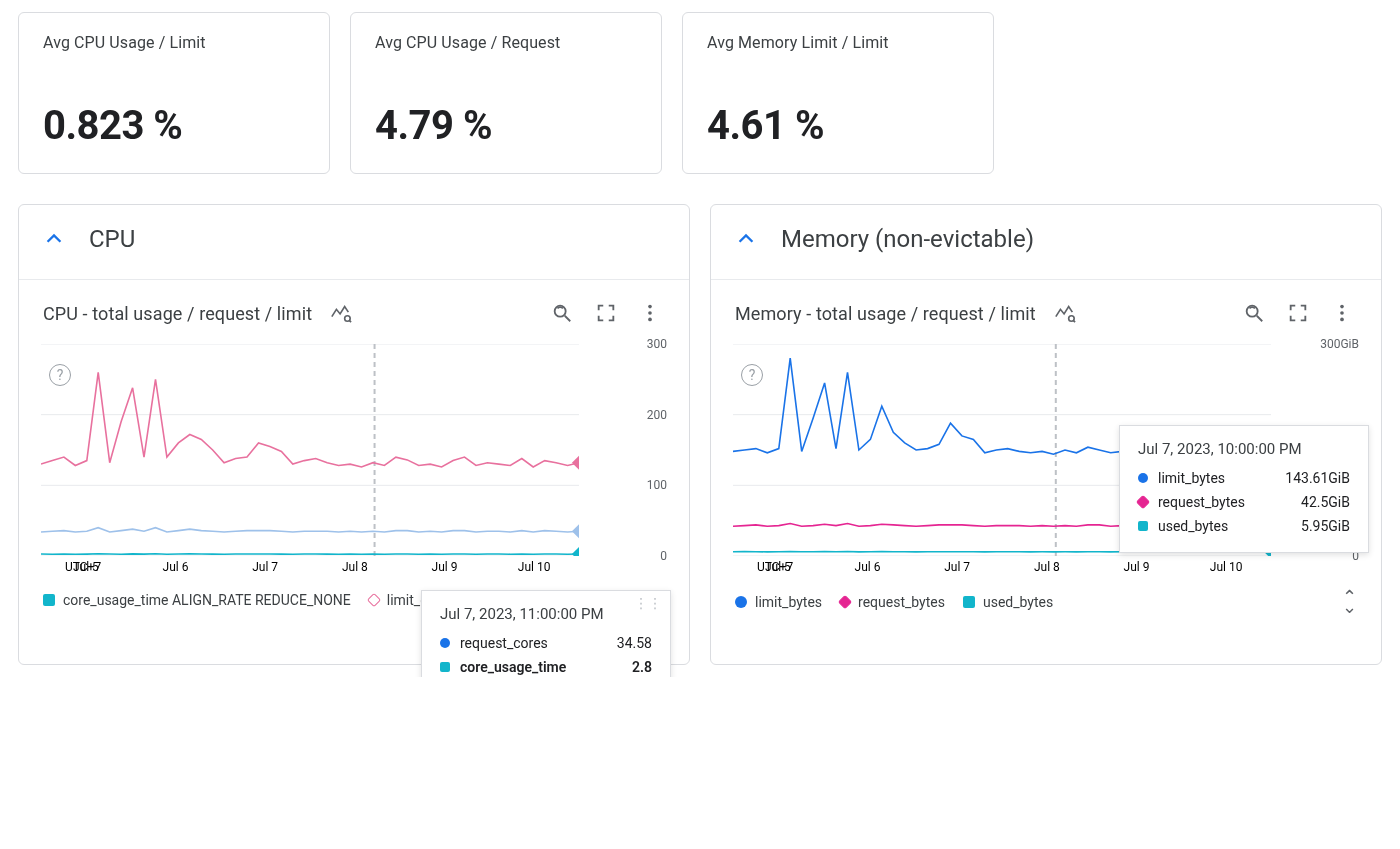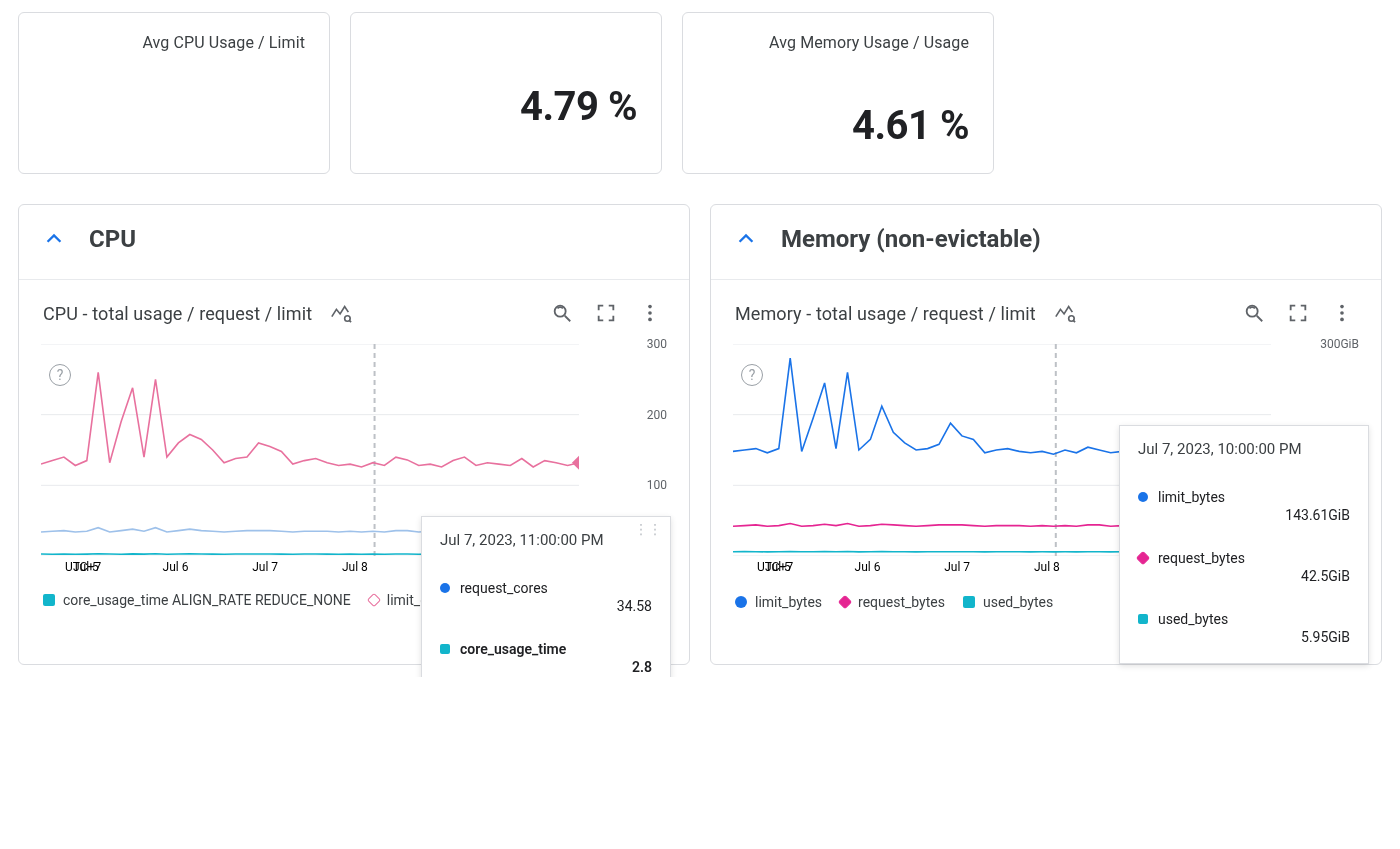--- a/index.html
+++ b/index.html
@@ -1,26 +1,26 @@
 <!DOCTYPE html>
 <html><head>
 <meta charset="utf-8">
 <style>
   * { box-sizing: border-box; margin: 0; padding: 0; }
   body { font-family: 'Google Sans', 'Roboto', Arial, sans-serif; background: #fff; color: #202124; padding: 12px 18px; width: 1400px; }
   .row { display: flex; gap: 20px; }
   
-  .stat-card { border: 1px solid #dadce0; border-radius: 6px; padding: 20px 24px 24px; width: 312px; text-align: right; }
+  .stat-card { border: 1px solid #dadce0; border-radius: 6px; padding: 20px 24px 24px; width: 312px; }
   .stat-title { font-size: 16px; color: #3c4043; font-weight: 400; letter-spacing: 0.1px; }
   .stat-value { font-size: 40px; font-weight: 700; margin-top: 50px; letter-spacing: -0.5px; }
   
   .chart-panel { border: 1px solid #dadce0; border-radius: 6px; width: 685px; margin-top: 30px; position: relative; }
   .panel-header { display: flex; align-items: center; gap: 24px; padding: 20px 24px 10px; }
   .chevron { color: #1a73e8; width: 22px; height: 22px; display: flex; align-items:center; justify-content:center; }
-  .panel-title { font-size: 24px; font-weight: 700; color: #3c4043; }
+  .panel-title { font-size: 24px; font-weight: 400; color: #3c4043; }
   hr.sep { border: none; border-top: 1px solid #e8eaed; margin: 16px 0 0; }
   .chart-header { display: flex; align-items: center; padding: 18px 24px 6px; gap: 14px; }
   .chart-title { font-size: 18px; color: #3c4043; font-weight: 400; letter-spacing: 0.1px; flex: 0 0 auto; }
   .chart-header .spacer { flex: 1; }
   .icon-btn { width: 30px; height: 30px; color: #5f6368; display:flex; align-items:center; justify-content:center; }
   .icon-btn svg { width: 22px; height: 22px; }
   .plot-wrap { position: relative; padding: 10px 22px 0 22px; }
   .help-circle { position:absolute; left: 30px; top: 30px; width: 22px; height: 22px; border:1.5px solid #9aa0a6; border-radius:50%; color:#9aa0a6; font-size:14px; display:flex; align-items:center; justify-content:center; }
   .plot { position: relative; height: 260px; }
   .yaxis { position:absolute; right:0; top:0; bottom:24px; width:52px; font-size:12px; color:#5f6368; }
@@ -32,36 +32,38 @@
   .legend-item { display:flex; align-items:center; gap:8px; }
   .swatch { width:12px; height:12px; border-radius:2px; display:inline-block; }
   .swatch.diamond { transform: rotate(45deg); border:1.5px solid; background:#fff !important; width:10px; height:10px; }
   .swatch.circle { border-radius:50%; }
   .updown { margin-left:auto; color:#5f6368; font-size:18px; line-height:10px; display:flex; flex-direction:column; }
   
   .tooltip { position:absolute; background:#fff; border:1px solid #dadce0; border-radius:0; box-shadow: 0 2px 6px rgba(0,0,0,.12); padding: 14px 18px; min-width: 250px; font-size:14px; z-index:5;}
   .tooltip .tt-time { color:#3c4043; margin-bottom:8px; font-size:15px; }
   .tt-row { display:flex; align-items:center; gap:10px; padding:4px 0; }
   .tt-row .swatch { width:10px; height:10px; }
-  .tt-val { margin-left:auto; text-align:left;margin-top:37px; }
+  .tt-val { margin-left:auto; text-align:left; }
   .tt-row.bold { font-weight:600; }
   .tt-handle { position:absolute; top:8px; right:8px; color:#bdc1c6; font-size:14px; line-height:8px; }
 </style>
 </head>
 <body>
 
 <div class="row">
   <div class="stat-card">
     <div class="stat-title">Avg CPU Usage / Limit</div>
+    <div class="stat-value">0.823 %</div>
   </div>
   <div class="stat-card">
+    <div class="stat-title">Avg CPU Usage / Request</div>
     <div class="stat-value">4.79 %</div>
   </div>
   <div class="stat-card">
-    <div class="stat-title">Avg Memory Usage / Usage</div>
+    <div class="stat-title">Avg Memory Limit / Limit</div>
     <div class="stat-value">4.61 %</div>
   </div>
 </div>
 
 <div class="row">
 
   <div class="chart-panel">
     <div class="panel-header">
       <span class="chevron">
         <svg viewBox="0 0 24 24" fill="none" stroke="currentColor" stroke-width="2.5">

